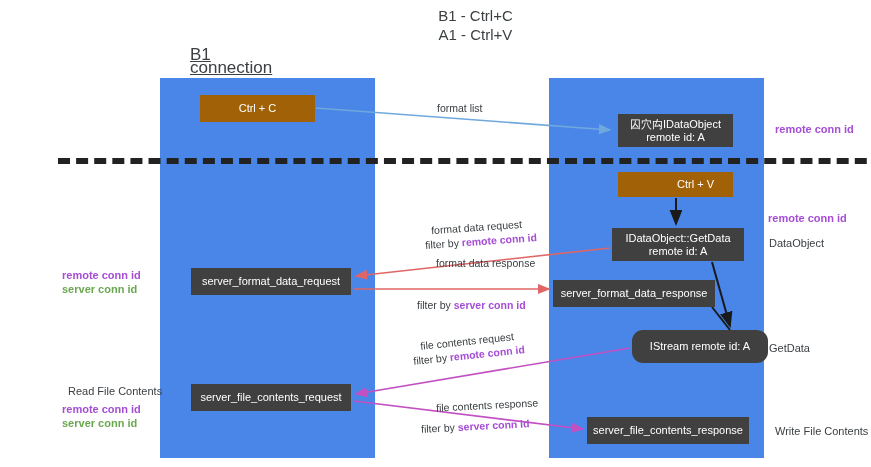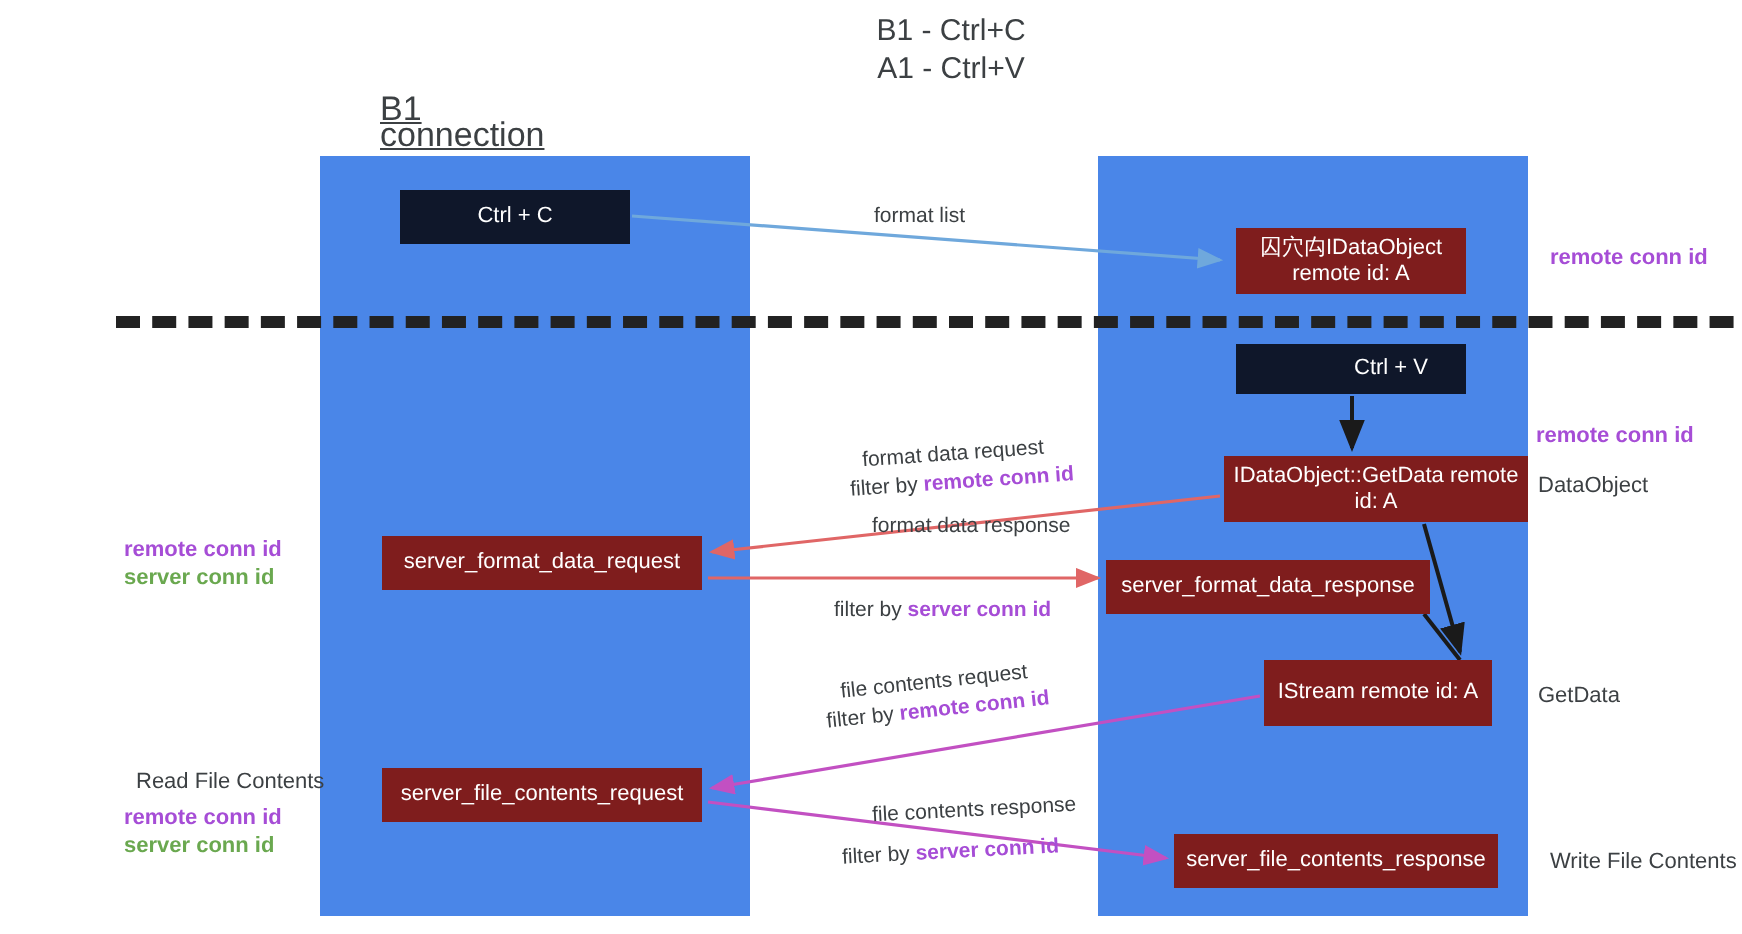--- a/index.html
+++ b/index.html
@@ -32,30 +32,30 @@
     position:absolute;left:18px;top:158px;width:845px;height:0;
     border-top:6px dashed #222222;
   }
 
   .box{
     position:absolute;display:flex;flex-direction:column;
     align-items:center;justify-content:center;
     color:#ffffff;font-size:11px;line-height:13px;text-align:center;
     box-sizing:border-box;padding:2px 4px;
   }
-  .green{background:#0f172a;}
-  .orange{background:#7f1d1d;}
+  .green{background:#a16207;}
+  .orange{background:#404040;}
 
   #box-ctrlc{left:160px;top:95px;width:115px;height:27px;}
   #box-dataobject{left:578px;top:114px;width:115px;height:33px;}
   #box-ctrlv{left:578px;top:172px;width:115px;height:25px;padding-left:44px;}
-  #box-getdata{left:572px;top:228px;width:152px;height:33px;}
+  #box-getdata{left:572px;top:228px;width:132px;height:33px;}
   #box-fmt-req{left:151px;top:268px;width:160px;height:27px;}
   #box-fmt-res{left:513px;top:280px;width:162px;height:27px;}
-  #box-istream{left:592px;top:330px;width:114px;height:33px;}
+  #box-istream{left:592px;top:330px;width:136px;height:33px;border-radius:11px;}
   #box-file-req{left:151px;top:384px;width:160px;height:27px;}
   #box-file-res{left:547px;top:417px;width:162px;height:27px;}
 
   .note{
     position:absolute;font-size:11px;line-height:14px;color:#3c4043;
     white-space:pre-line;
   }
   .purple{color:#a64dd6;font-weight:bold;}
   .green-t{color:#6aa84f;font-weight:bold;}
 

